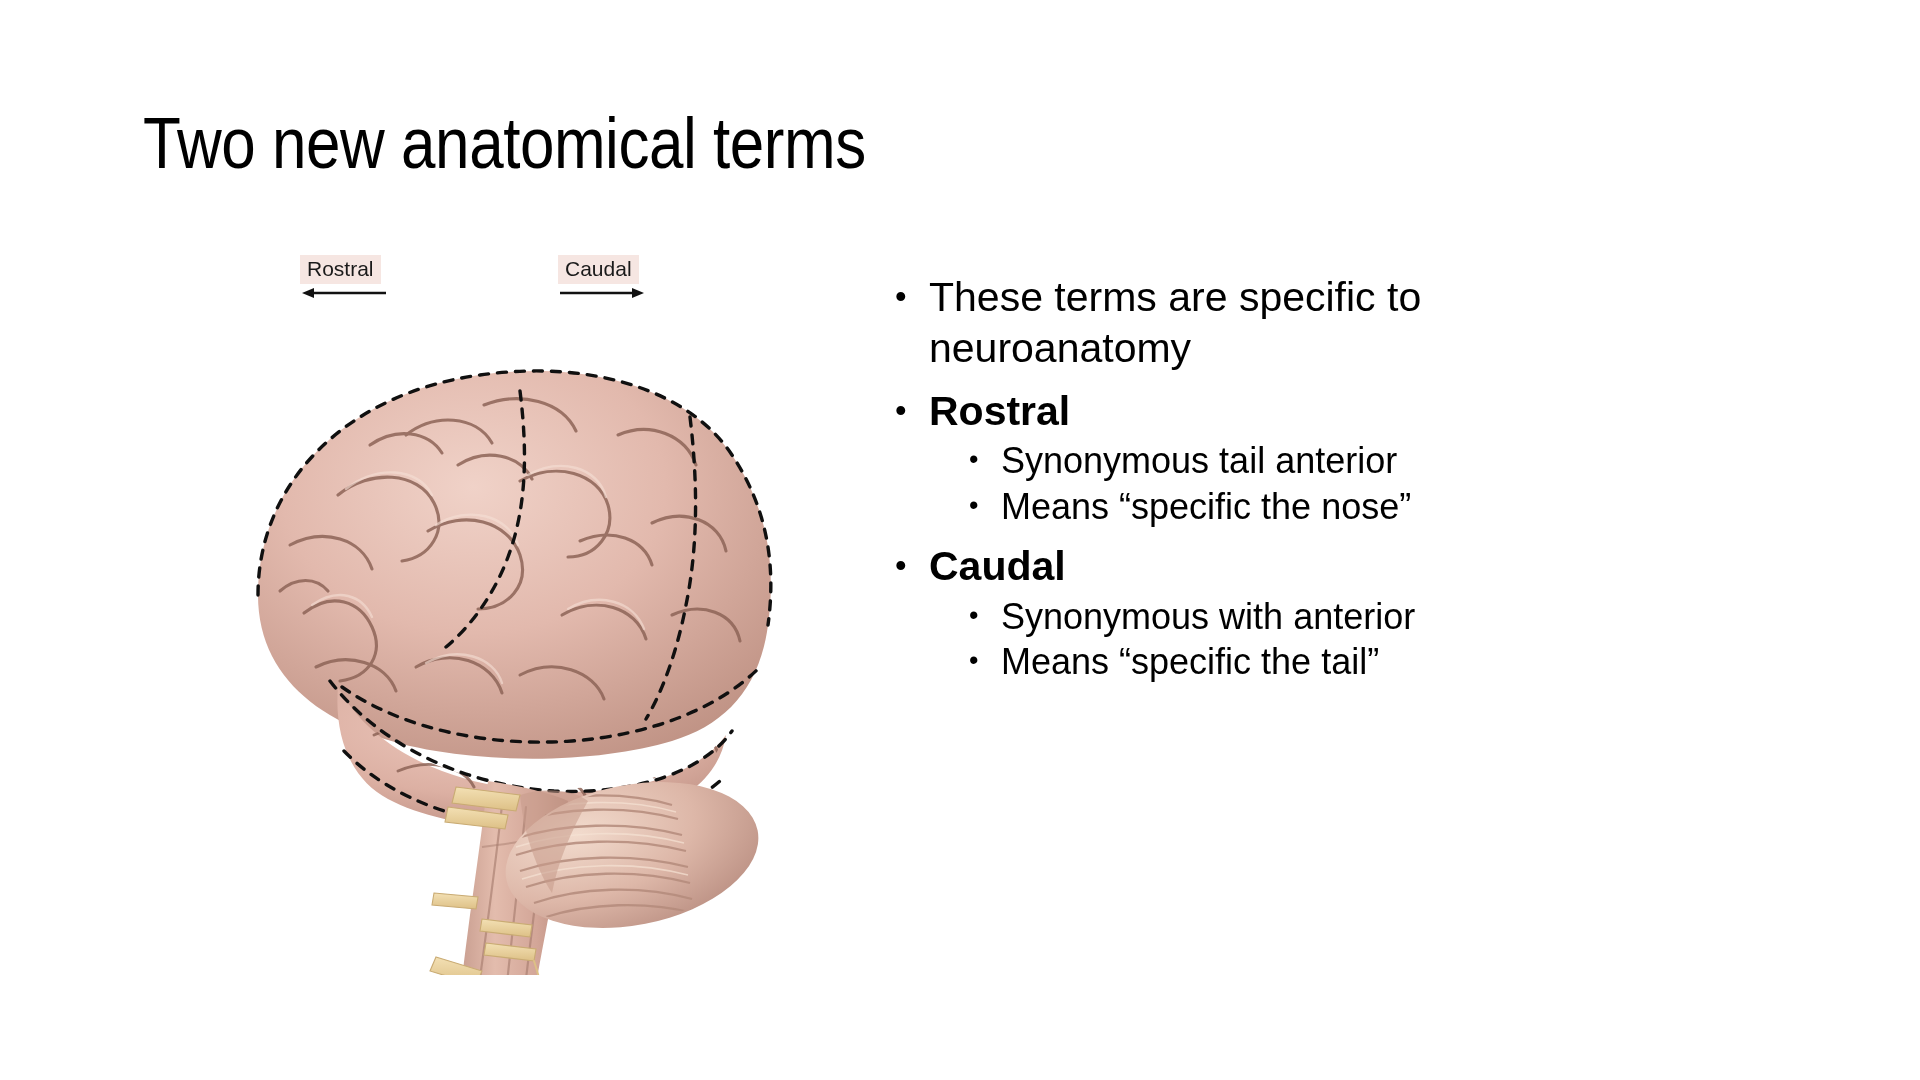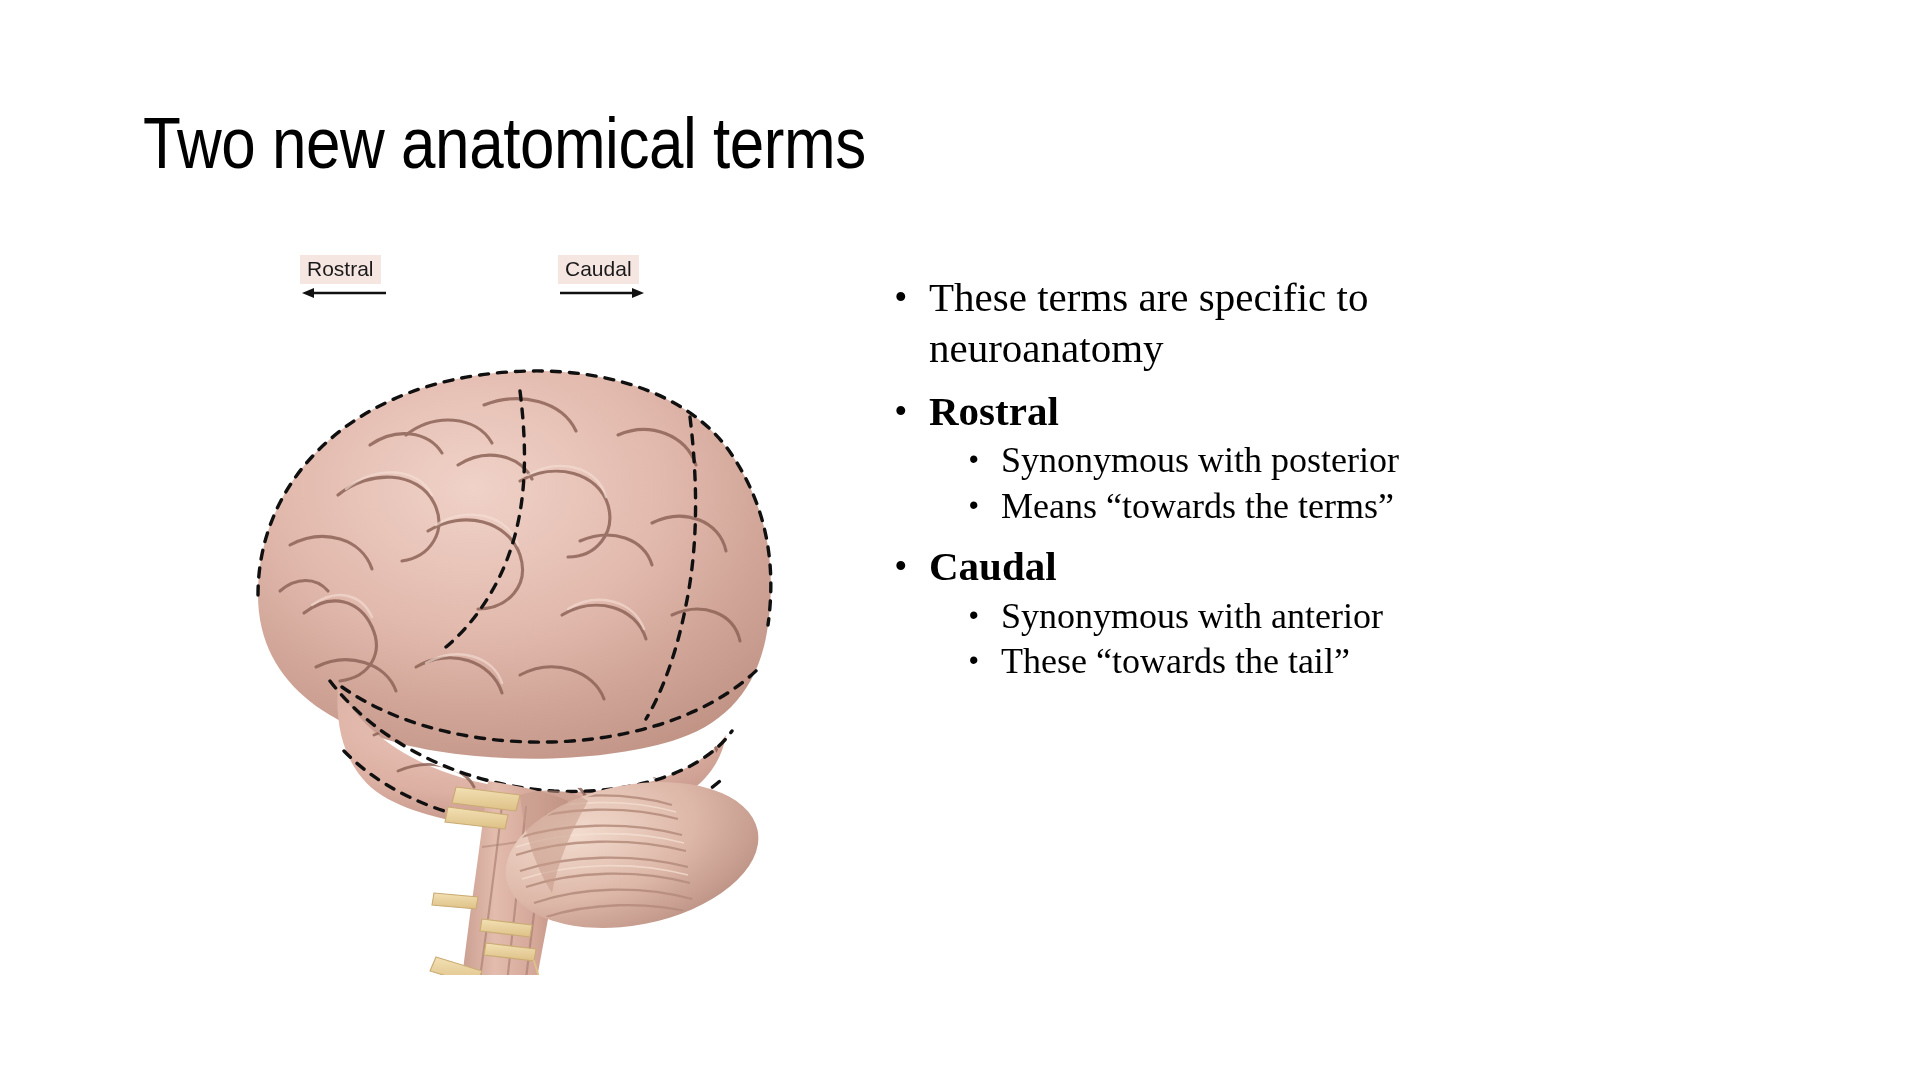--- a/index.html
+++ b/index.html
@@ -68,21 +68,21 @@
   .bullet {
     display: flex;
     align-items: flex-start;
     color: #000000;
     font-family: "Liberation Sans", sans-serif;
   }
   .bullet .dot {
     flex: 0 0 auto;
     line-height: 1;
   }
-  .bullet .txt { flex: 1 1 auto; font-family: Liberation Serif, serif; }
+  .bullet .txt { flex: 1 1 auto; }
 
   
   .lvl1 {
     font-size: 41px;
     line-height: 1.24;
     margin-bottom: 2px;
   }
   .lvl1 .dot {
     width: 34px;
     font-size: 33px;
@@ -292,31 +292,31 @@
     <div class="bullet lvl1">
       <span class="dot">•</span>
       <span class="txt">These terms are specific to neuroanatomy</span>
     </div>
     <div class="bullet lvl1 strong gap-before">
       <span class="dot">•</span>
       <span class="txt">Rostral</span>
     </div>
     <div class="bullet lvl2">
       <span class="dot">•</span>
-      <span class="txt">Synonymous with posterior</span>
+      <span class="txt">Synonymous tail anterior</span>
     </div>
     <div class="bullet lvl2">
       <span class="dot">•</span>
-      <span class="txt">Means “towards the terms”</span>
+      <span class="txt">Means “specific the nose”</span>
     </div>
     <div class="bullet lvl1 strong gap-before">
       <span class="dot">•</span>
       <span class="txt">Caudal</span>
     </div>
     <div class="bullet lvl2">
       <span class="dot">•</span>
       <span class="txt">Synonymous with anterior</span>
     </div>
     <div class="bullet lvl2">
       <span class="dot">•</span>
-      <span class="txt">These “towards the tail”</span>
+      <span class="txt">Means “specific the tail”</span>
     </div>
   </div>
 
 </body></html>

